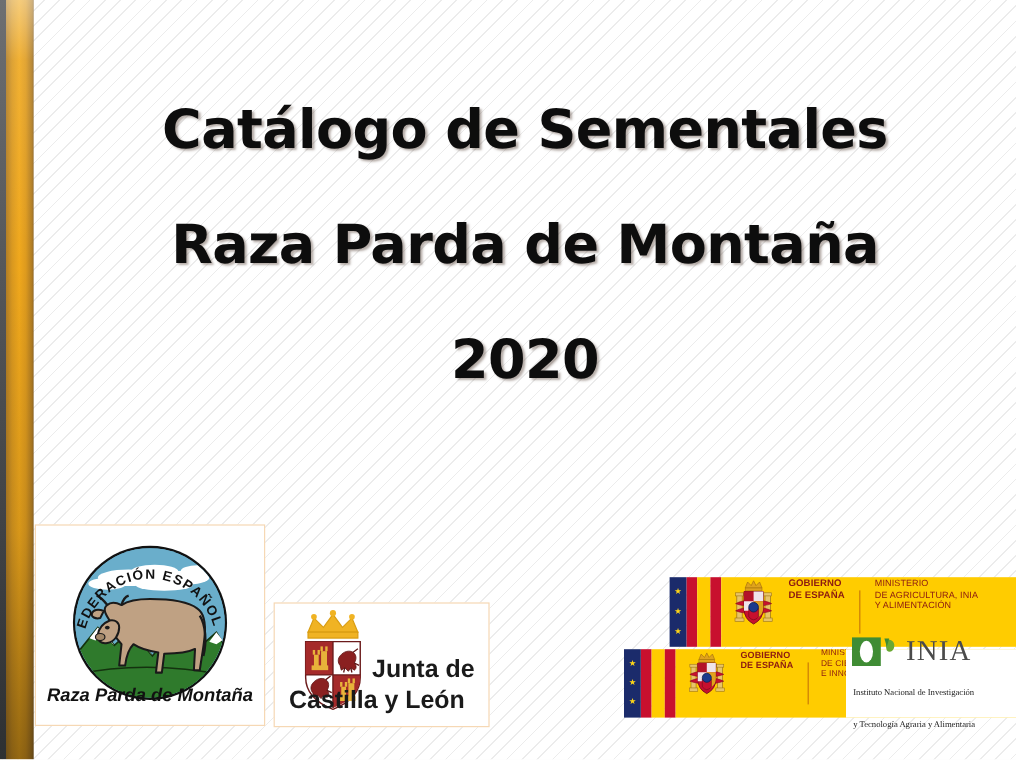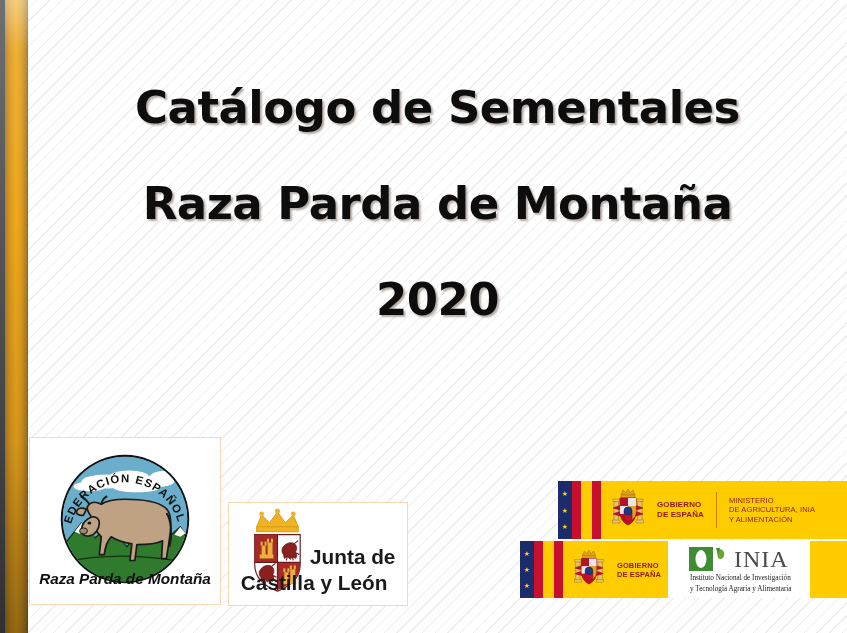--- a/index.html
+++ b/index.html
@@ -166,21 +166,20 @@
     background: #ffcc00;
   }
   .flag-redband2 {
     width: 9px;
     background: #c8102e;
   }
   .gob-yellow {
     flex: 1 1 auto;
     background: #ffcc00;
     display: flex;
-    align-items: center;
     position: relative;
     overflow: hidden;
   }
   .coat {
     flex: 0 0 auto;
     margin-left: 10px;
   }
   .gob-text {
     flex: 0 0 auto;
     margin-left: 12px;
@@ -208,30 +207,30 @@
     font-size: 7.5px;
     line-height: 9.5px;
     letter-spacing: 0.1px;
   }
   .banner-ciencia .gob-text { font-size: 7.5px; line-height: 9px; }
   .banner-ciencia .min-text { font-size: 7px; line-height: 8.5px; margin-left: 10px; }
 
   
   .inia-block {
     position: absolute;
-    left: 668px;
+    left: 705px;
     top: 541px;
     width: 142px;
     height: 57px;
     background: #ffffff;
     display: flex;
     flex-direction: column;
     justify-content: center;
     box-sizing: border-box;
-    padding-left: 21px;
+    padding-left: 5px;
   }
   .inia-top {
     display: flex;
     align-items: center;
     height: 26px;
   }
   .inia-mark {
     flex: 0 0 auto;
     width: 44px;
     height: 24px;
@@ -243,21 +242,21 @@
     line-height: 24px;
     color: #4b4b4b;
     letter-spacing: 1px;
     margin-left: 1px;
   }
   .inia-sub {
     font-family: "Liberation Serif", serif;
     font-size: 7.2px;
     line-height: 9px;
     color: #1a1a1a;
-    margin-top: 2px;
+    margin-top: 18px;
     padding-left: 1px;
   }
 </style>
 </head>
 <body>
 
 <div class="slide">
 
   <div class="gold-bar">
     <div class="edge-dark"></div>

